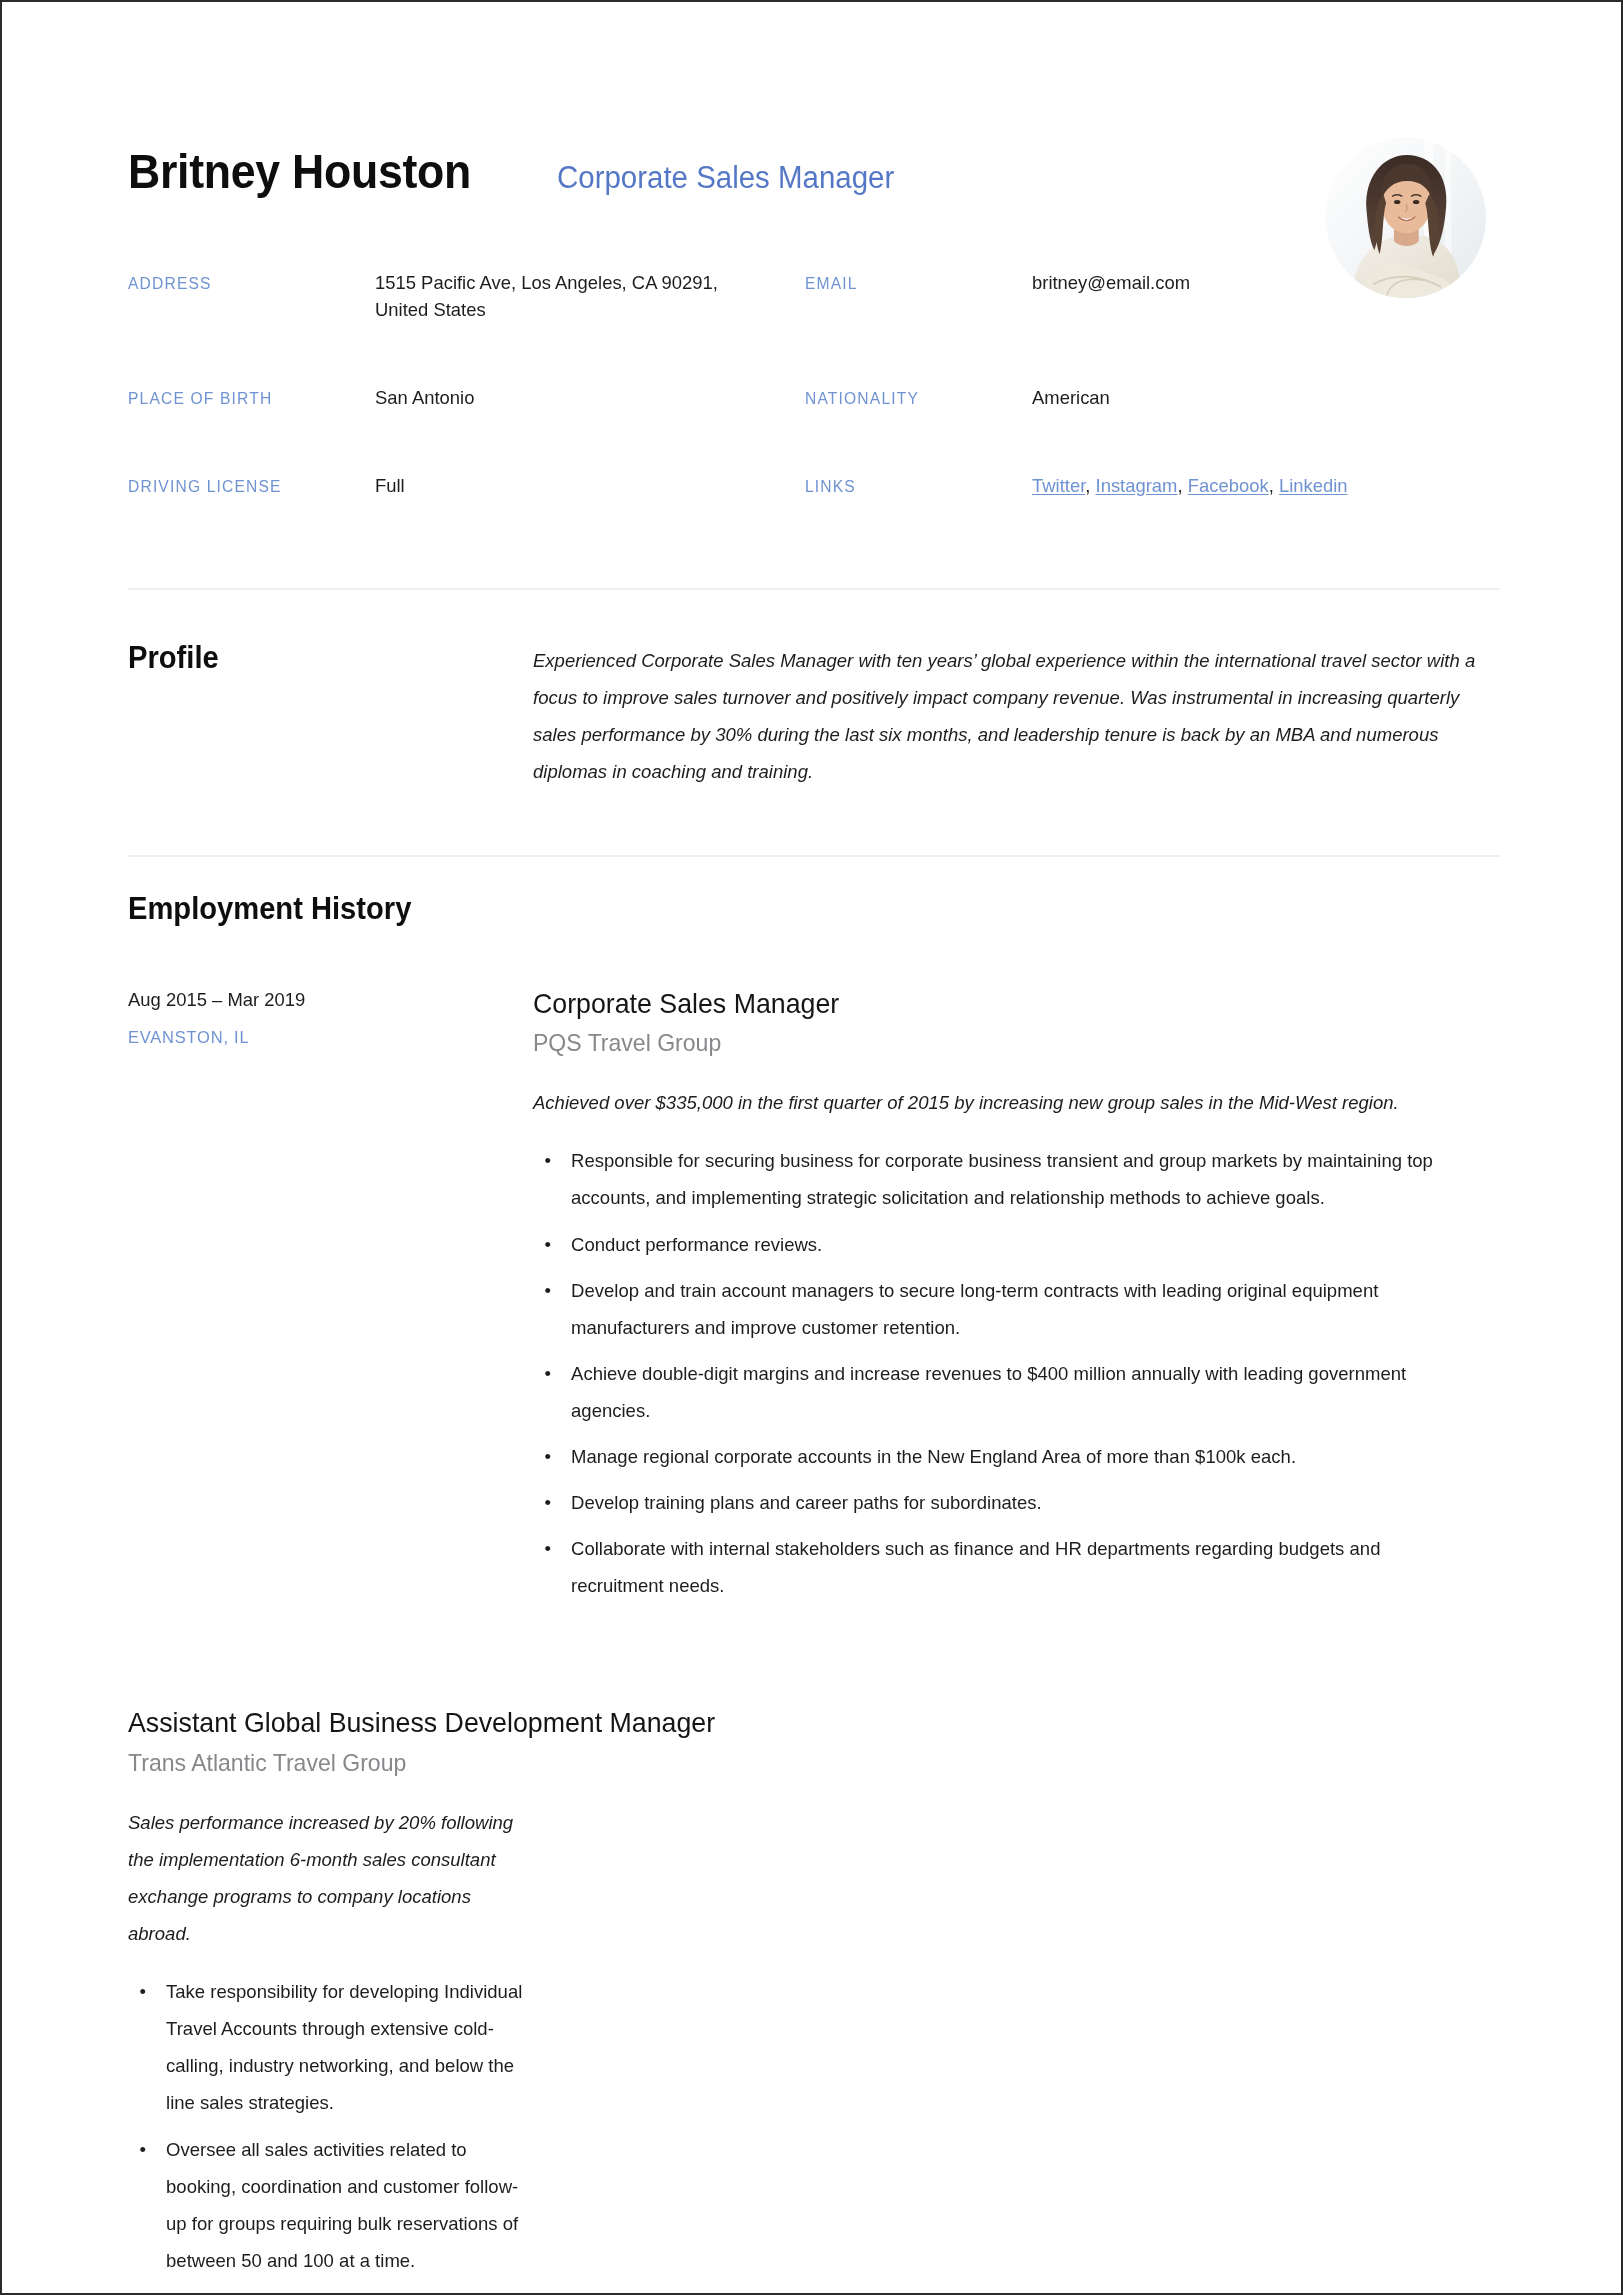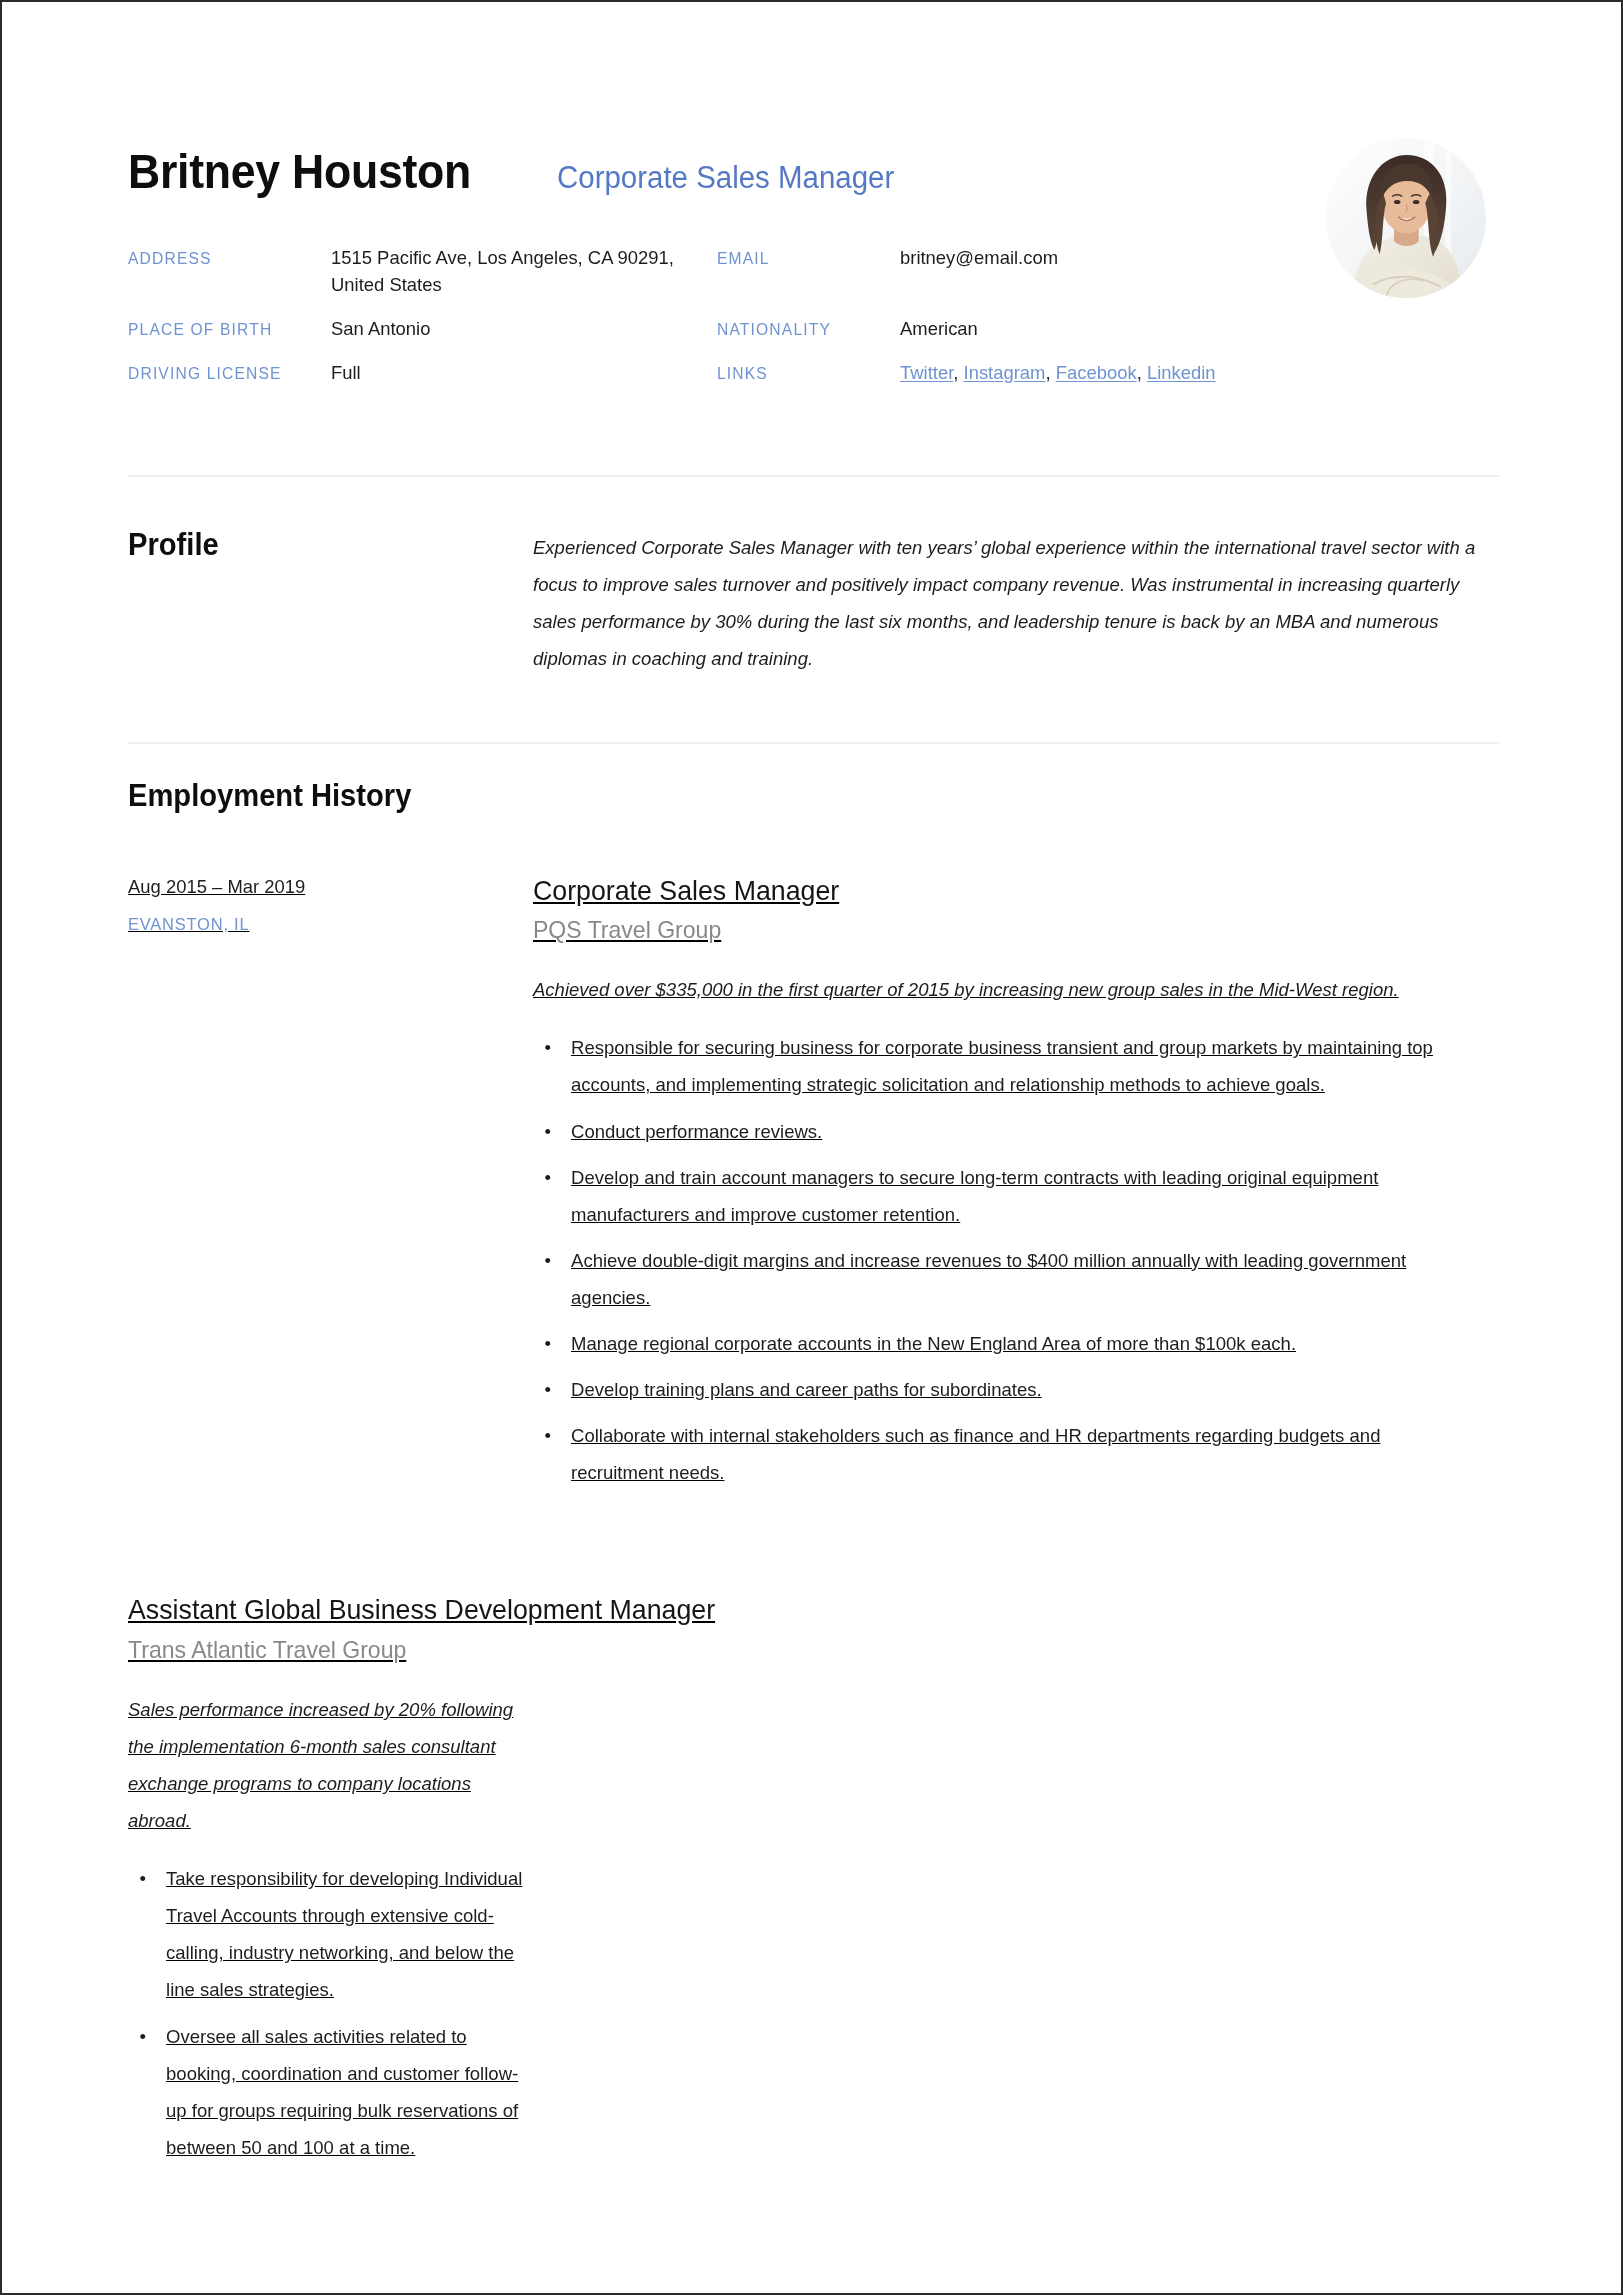--- a/index.html
+++ b/index.html
@@ -66,26 +66,27 @@
     width: 160px;
     height: 160px;
     border-radius: 50%;
     overflow: hidden;
     background: #f3f4f6;
   }
   .photo svg { display: block; width: 100%; height: 100%; }
 
   
   .contact {
-    margin-top: 49px;
+    margin-top: 74px;
     display: grid;
     grid-template-columns: 203px 386px 183px 1fr;
     column-gap: 0px;
     row-gap: 0px;
     align-items: start;
+    gap: 44px;
   }
   .c-label {
     font-size: 16.3px;
     color: #6f93d1;
     letter-spacing: 1.2px;
     text-transform: uppercase;
     line-height: 1.38;
     padding-top: 2px;
     transform: scaleX(0.96);
     transform-origin: left top;
@@ -140,21 +141,20 @@
     transform: scaleX(0.975);
     transform-origin: left top;
   }
 
   .emp-head-block { margin-top: 36px; }
 
   .job {
     display: grid;
     grid-template-columns: 405px 1fr;
     column-gap: 0;
-    text-decoration: underline;
   }
   .job-1 { margin-top: 62px; }
   .job-2 { margin-top: 94px; }
 
   .job-meta-date {
     font-size: 19px;
     color: #1d1d1d;
     line-height: 1.3;
     transform: scaleX(0.97);
     transform-origin: left top;

